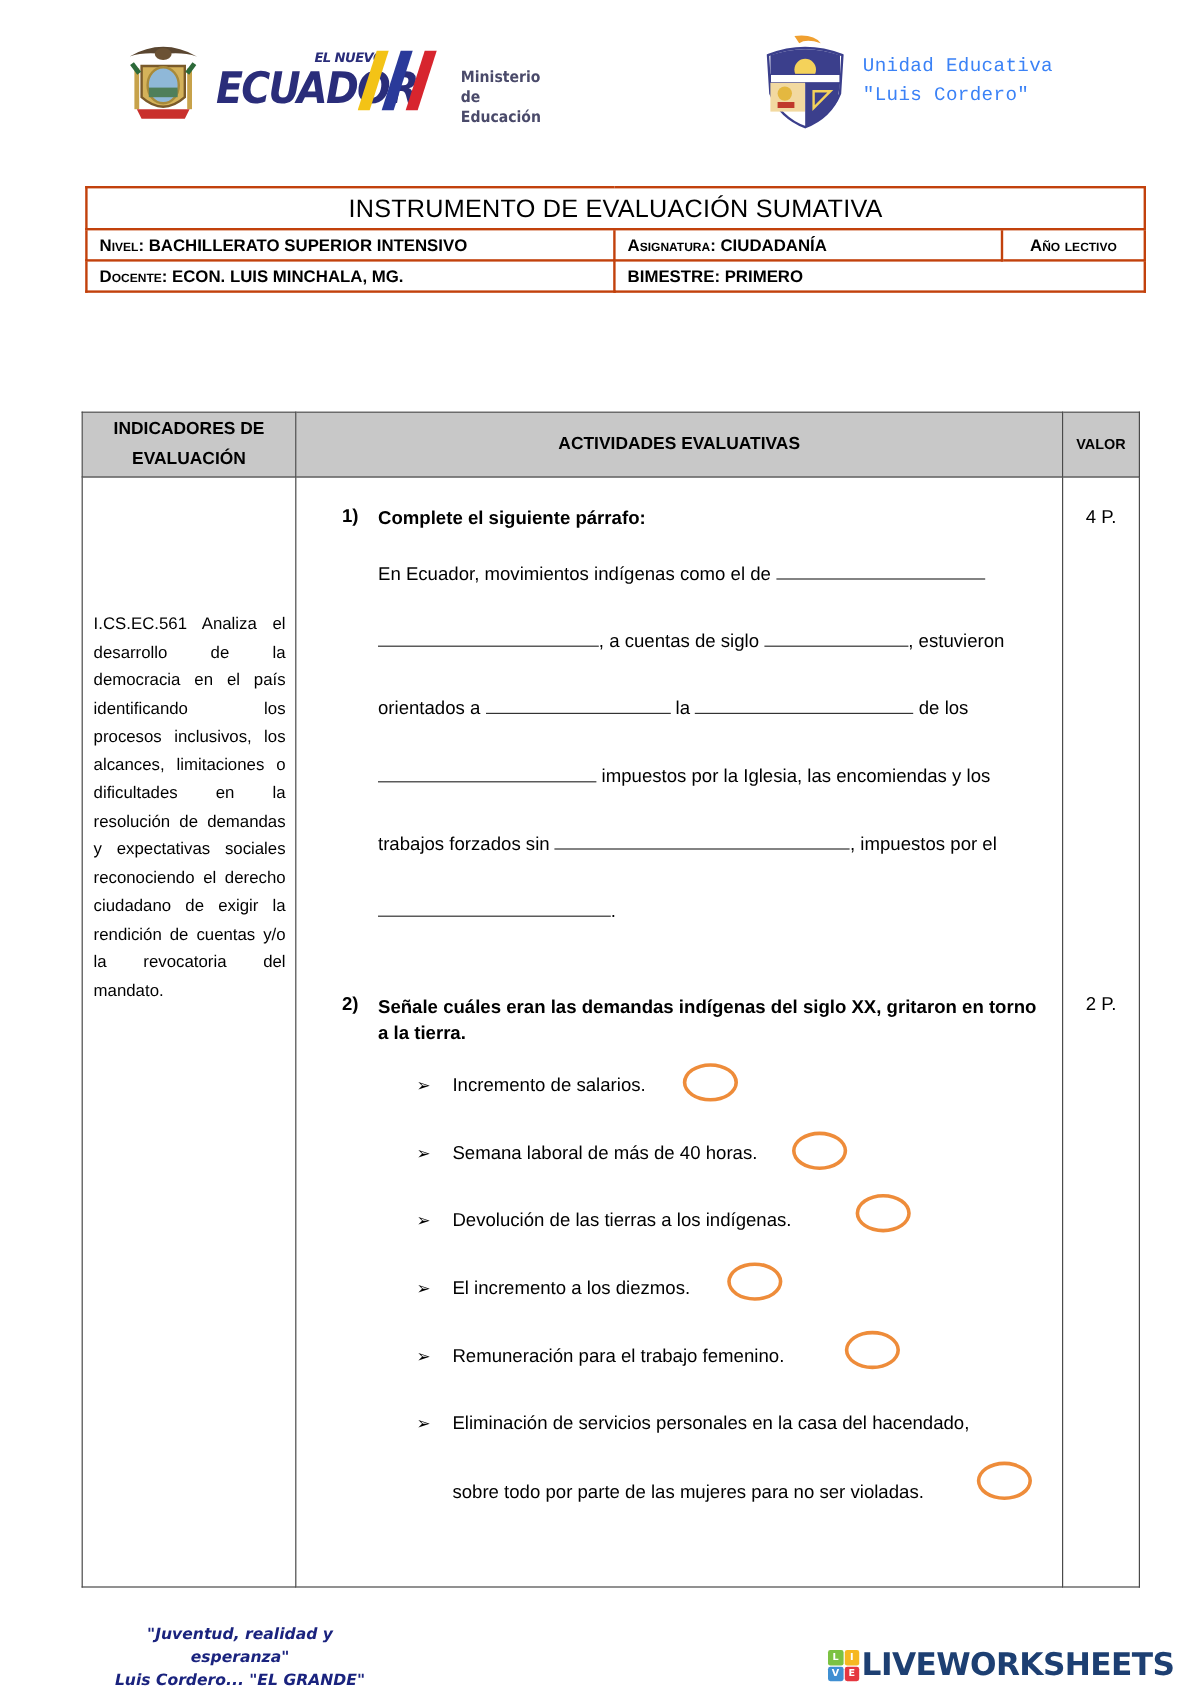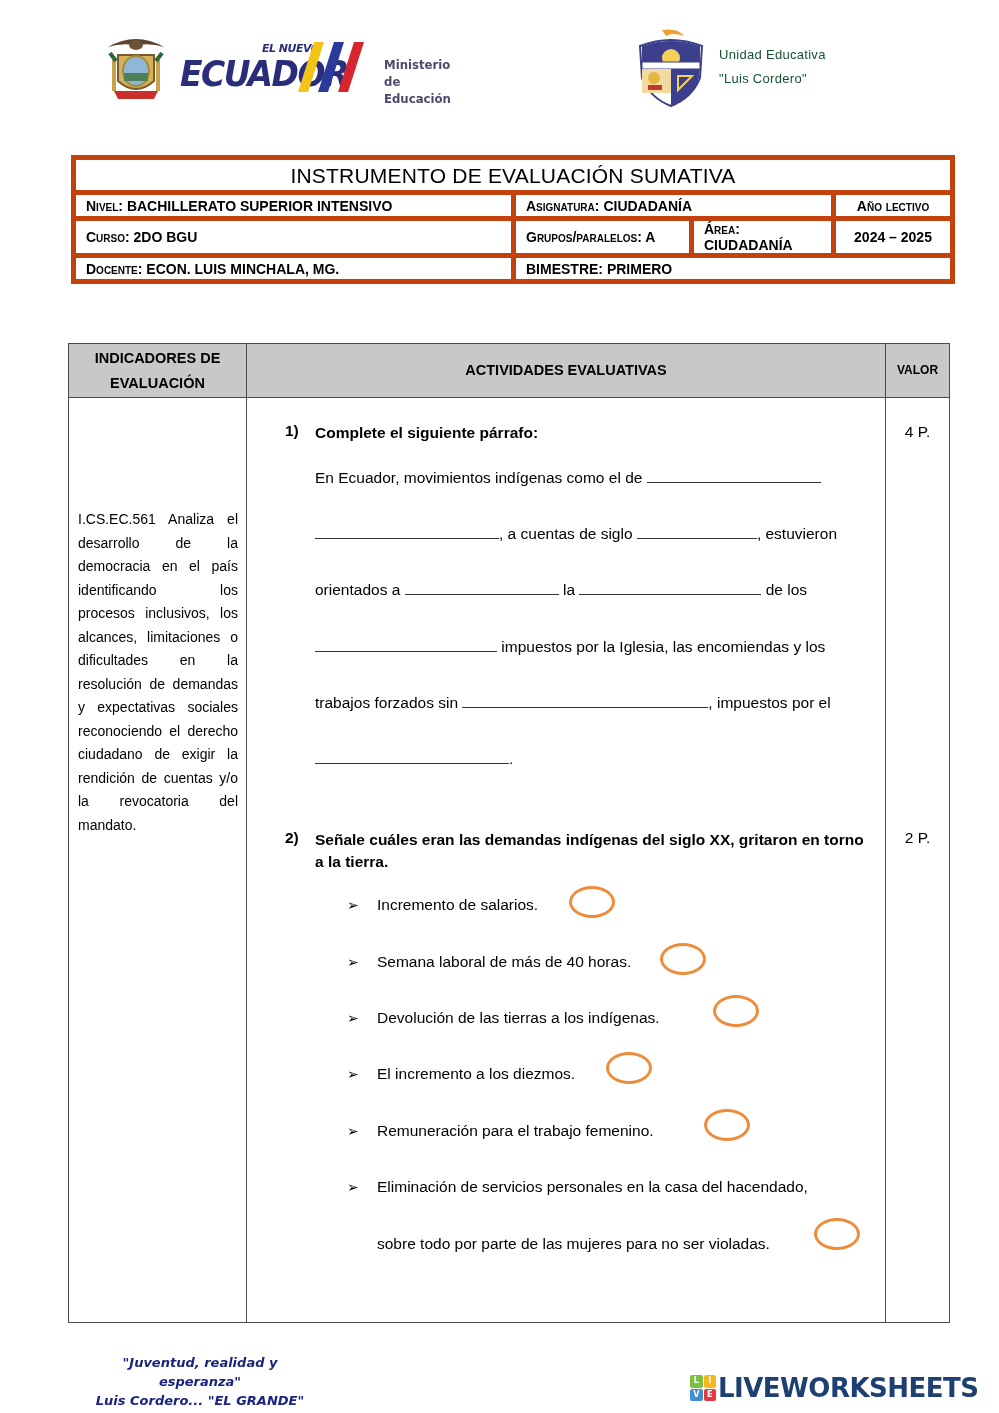--- a/index.html
+++ b/index.html
@@ -10,25 +10,25 @@
   .logo-left { position: absolute; left: 100px; top: 30px; width: 380px; height: 75px; }
   .coat { position: absolute; left: 4px; top: 3px; width: 64px; height: 70px; }
   .ecuador { position: absolute; left: 80px; top: 12px; width: 190px; height: 60px; }
   .ecuador .el-nuevo { position: absolute; left: 82px; top: 0; font-family: "DejaVu Sans", sans-serif; font-weight: bold; font-style: italic; font-size: 11px; color: #2a2d7a; letter-spacing: -0.5px; }
   .ecuador .word { position: absolute; left: 0; top: 10px; font-family: "DejaVu Sans", sans-serif; font-weight: bold; font-style: italic; font-size: 33px; color: #2a2d7a; letter-spacing: -1.5px; transform: scaleY(1.1); transform-origin: left top; }
   .stripes { position: absolute; left: 198px; top: 12px; width: 70px; height: 50px; }
   .ministerio { position: absolute; left: 284px; top: 26px; font-family: "DejaVu Sans", sans-serif; font-weight: bold; font-size: 13px; line-height: 17px; color: #4a4a6a; transform: scaleX(0.9); transform-origin: left top; }
 
   .logo-right { position: absolute; left: 630px; top: 26px; width: 290px; height: 82px; }
   .crest { position: absolute; left: 2px; top: 2px; width: 78px; height: 80px; }
-  .school-name { position: absolute; left: 89px; top: 17px; font-family: Liberation Sans, sans-serif; font-size: 13px; line-height: 24px; color: #14532d; letter-spacing: 0.3px; }
+  .school-name { position: absolute; left: 89px; top: 17px; font-family: Liberation Mono, monospace; font-size: 16px; line-height: 24px; color: #3b82f6; letter-spacing: 0.3px; }
 
   
   .info { position: absolute; left: 71px; top: 155px; width: 884px; border: 1px solid #555; border-collapse: collapse; font-family: "DejaVu Sans", sans-serif; }
-  .info td { border: 5px solid #c2410c; font-size: 14px; font-weight: bold; padding: 0 10px; vertical-align: middle; font-family: "Liberation Sans", sans-serif; }
+  .info td { border: 2px solid #c2410c; font-size: 14px; font-weight: bold; padding: 0 10px; vertical-align: middle; font-family: "Liberation Sans", sans-serif; }
   .info .title { text-align: center; font-weight: normal; font-size: 21px; height: 35px; padding-top: 2px; letter-spacing: 0.2px; }
   .sc { font-variant: small-caps; }
   .info .r { height: 26px; }
   .info .estud { height: 47px; vertical-align: top; padding-top: 5px; }
   .info .center { text-align: center; }
 
   
   .main { position: absolute; left: 68px; top: 343px; width: 882px; border-collapse: collapse; font-family: "Liberation Sans", sans-serif; }
   .main th, .main td { border: 1px solid #4a4a4a; }
   .main th { background: #c8c8c8; font-weight: bold; font-size: 14.5px; text-align: center; vertical-align: middle; height: 54px; line-height: 25px; }
@@ -118,35 +118,20 @@
       <span class="sc">Nivel:</span>
       <span>BACHILLERATO SUPERIOR INTENSIVO</span>
     </td>
     <td colspan="2">
       <span class="sc">Asignatura:</span>
       <span>CIUDADANÍA</span>
     </td>
     <td class="center sc" style="width:119px;font-size:14px">Año lectivo</td>
   </tr>
   <tr class="r">
-    <td colspan="2">
-      <span class="sc">Curso:</span>
-      <span>2DO BGU</span>
-    </td>
-    <td style="width:178px">
-      <span class="sc">Grupos/paralelos:</span>
-      <span>A</span>
-    </td>
-    <td>
-      <span class="sc">Área:</span>
-      <span>CIUDADANÍA</span>
-    </td>
-    <td class="center">2024 – 2025</td>
-  </tr>
-  <tr class="r">
     <td style="width:440px">
       <span class="sc">Docente:</span>
       <span>ECON. LUIS MINCHALA, MG.</span>
     </td>
     <td colspan="4">
       <span>BIMESTRE:</span>
       <span>PRIMERO</span>
     </td>
   </tr>
 </tbody>

